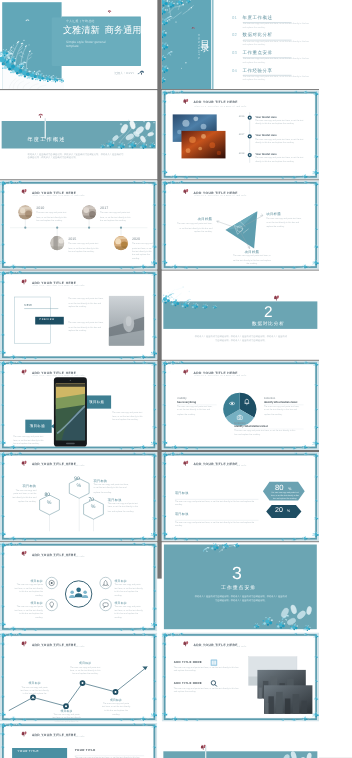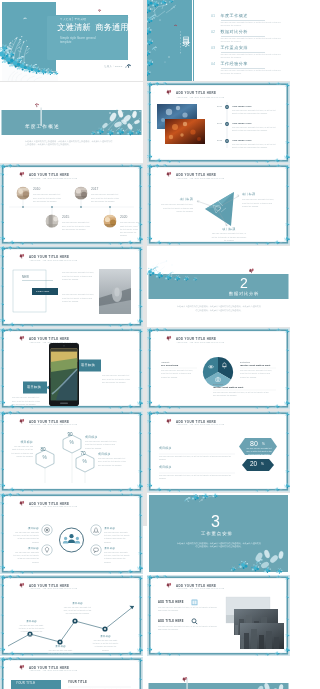--- a/index.html
+++ b/index.html
@@ -1,18 +1,18 @@
 <!DOCTYPE html>
 <html><head>
 <meta charset="utf-8">
 <style>
   html,body{margin:0;padding:0;background:#ffffff;}
   body{width:290px;height:689px;overflow:hidden;
        font-family:"Liberation Sans",sans-serif;}
-  #deck{position:relative;width:290px;height:526px;background:#e5e5e5;}
+  #deck{position:relative;width:290px;height:526px;background:#737373;}
   .slide{position:absolute;width:143px;height:81px;overflow:hidden;background:#fff;}
   .t{position:absolute;white-space:pre;line-height:1.2;}
   .ttl{position:absolute;font-size:2.9px;letter-spacing:.38px;color:#4e5a64;font-weight:700;white-space:pre;}
   .sub{position:absolute;font-size:1.5px;letter-spacing:.22px;color:#b3c0c6;white-space:pre;}
   .para{position:absolute;font-size:1.85px;color:#bcc6cb;line-height:1.8;white-space:normal;}
   .capw{position:absolute;font-size:2.6px;color:#fff;white-space:pre;}
 </style>
 </head>
 <body>
 

